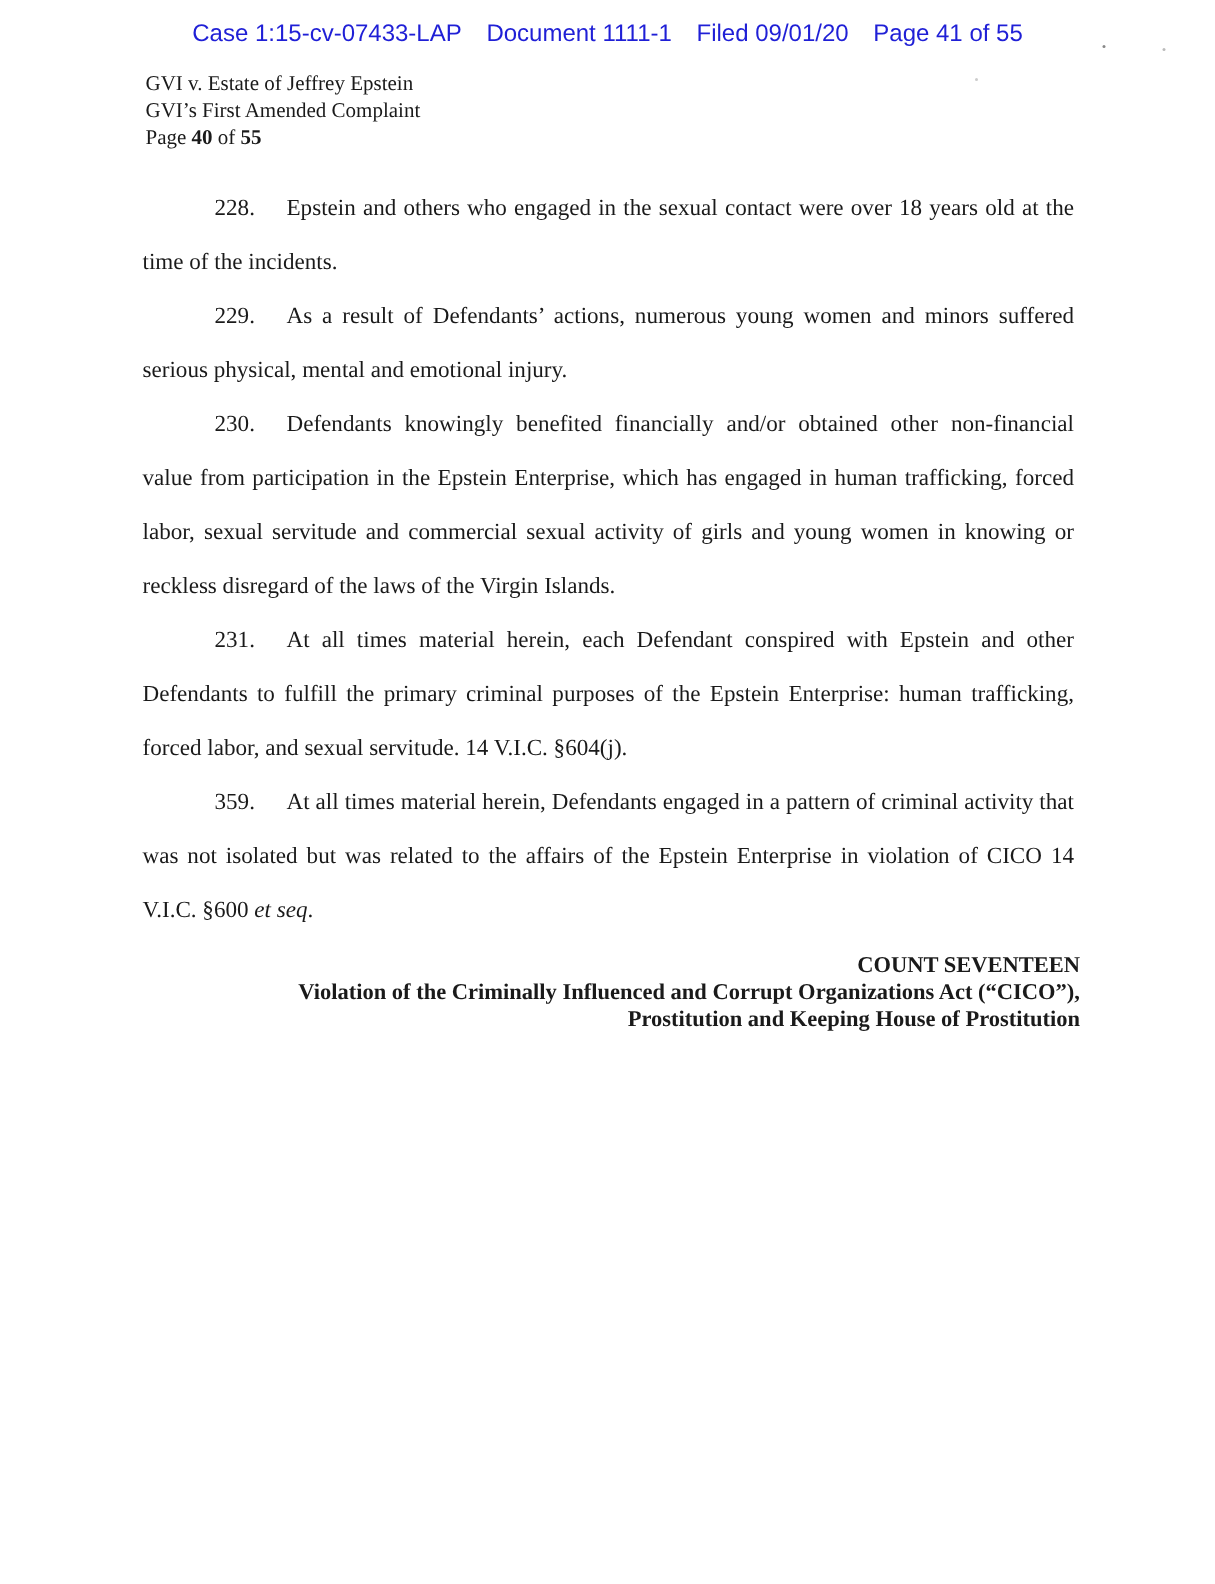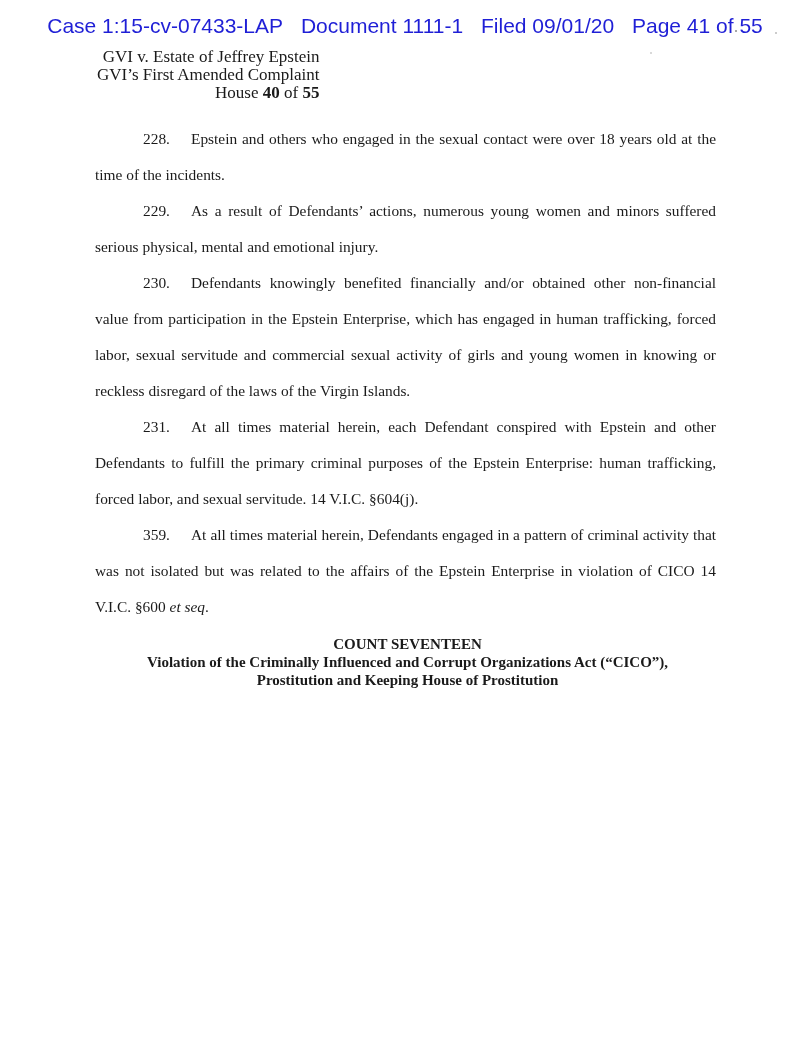--- a/index.html
+++ b/index.html
@@ -15,32 +15,31 @@
       font-family: "Liberation Serif", serif;
       color: #1a1a1a;
     }
     .stamp {
       position: absolute;
       top: 14px;
       left: 0;
       width: 810px;
       text-align: center;
       font-family: "Liberation Sans", sans-serif;
-      font-size: 21px;
+      font-size: 16px;
       color: #1f1fd6;
       white-space: pre;
     }
     .stamp span { margin: 0 6px; }
     .caption {
       position: absolute;
       top: 48px;
       left: 97px;
-      font-size: 17px;
+      font-size: 14px;
       line-height: 18px;
-      text-align: right;
     }
     .caption div { white-space: nowrap; }
     .body {
       position: absolute;
       top: 121px;
       left: 95px;
       width: 625px;
       font-size: 15.4px;
       line-height: 36px;
       text-align: justify;
@@ -49,21 +48,21 @@
       margin: 0 4px 0 0;
       text-indent: 48px;
     }
     .para .num {
       display: inline-block;
       width: 48px;
       text-indent: 0;
     }
     .heading {
       margin: 10px 0 12px 0;
-      text-align: center;
+      text-align: right;
       font-weight: bold;
       font-size: 15px;
       line-height: 18px;
       text-indent: 0;
     }
     .speck {
       position: absolute;
       width: 2px;
       height: 2px;
       background: #888;
@@ -75,21 +74,21 @@
 
 <div class="stamp"><span>Case 1:15-cv-07433-LAP</span> <span>Document 1111-1</span> <span>Filed 09/01/20</span> <span>Page 41 of 55</span></div>
 
 <div class="speck" style="top:30px;left:735px;"></div>
 <div class="speck" style="top:32px;left:775px;background:#bbb;"></div>
 <div class="speck" style="top:52px;left:650px;background:#ccc;"></div>
 
 <div class="caption">
   <div>GVI v. Estate of Jeffrey Epstein</div>
   <div>GVI’s First Amended Complaint</div>
-  <div><span>House </span><b>40</b><span> of </span><b>55</b></div>
+  <div><span>Page </span><b>40</b><span> of </span><b>55</b></div>
 </div>
 
 <div class="body">
   <p class="para"><span class="num">228.</span><span>Epstein and others who engaged in the sexual contact were over 18 years old at the time of the incidents.</span></p>
   <p class="para"><span class="num">229.</span><span>As a result of Defendants’ actions, numerous young women and minors suffered serious physical, mental and emotional injury.</span></p>
   <p class="para"><span class="num">230.</span><span>Defendants knowingly benefited financially and/or obtained other non-financial value from participation in the Epstein Enterprise, which has engaged in human trafficking, forced labor, sexual servitude and commercial sexual activity of girls and young women in knowing or reckless disregard of the laws of the Virgin Islands.</span></p>
   <p class="para"><span class="num">231.</span><span>At all times material herein, each Defendant conspired with Epstein and other Defendants to fulfill the primary criminal purposes of the Epstein Enterprise:  human trafficking, forced labor, and sexual servitude.  14 V.I.C. §604(j).</span></p>
   <p class="para"><span class="num">359.</span><span>At all times material herein, Defendants engaged in a pattern of criminal activity that was not isolated but was related to the affairs of the Epstein Enterprise in violation of CICO 14 V.I.C. §600 </span><i>et seq</i><span>.</span></p>
 
   <div class="heading">

